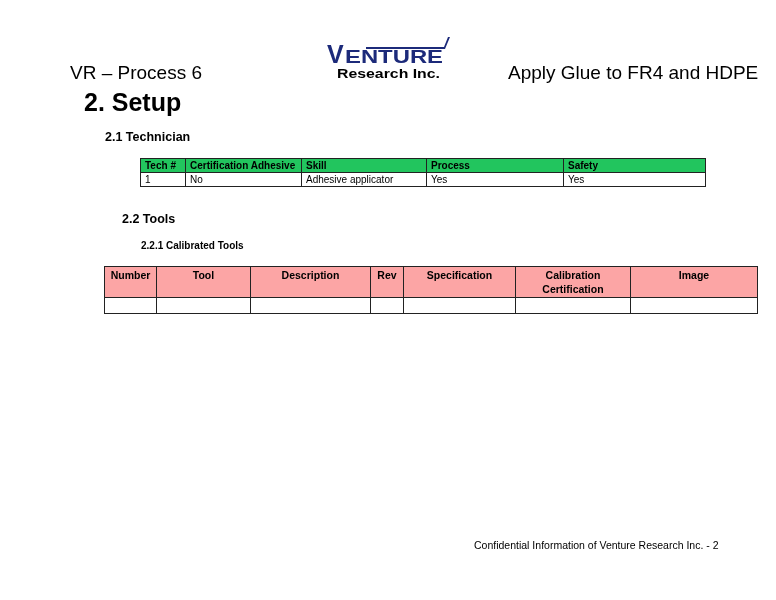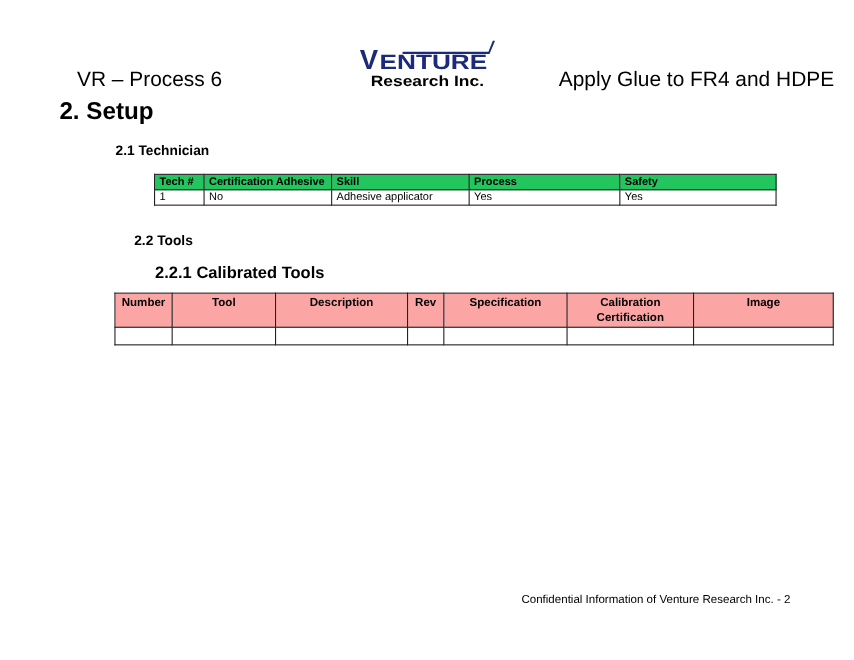--- a/index.html
+++ b/index.html
@@ -33,33 +33,33 @@
     }
     .header-right {
       position: absolute;
       left: 480px;
       top: 62px;
       font-size: 19px;
       margin-left: 28px;
     }
     .page-title {
       position: absolute;
-      left: 54px;
+      left: 84px;
       top: 88px;
-      font-size: 22px;
+      font-size: 25px;
       font-weight: bold;
     }
     .section-h {
       position: absolute;
       font-size: 12.5px;
       font-weight: bold;
     }
     .sub-h {
       position: absolute;
-      font-size: 15px;
+      font-size: 10px;
       font-weight: bold;
     }
     table {
       border-collapse: collapse;
       position: absolute;
     }
     table td, table th {
       border: 1px solid #222;
       padding: 0 4px;
       text-align: left;

